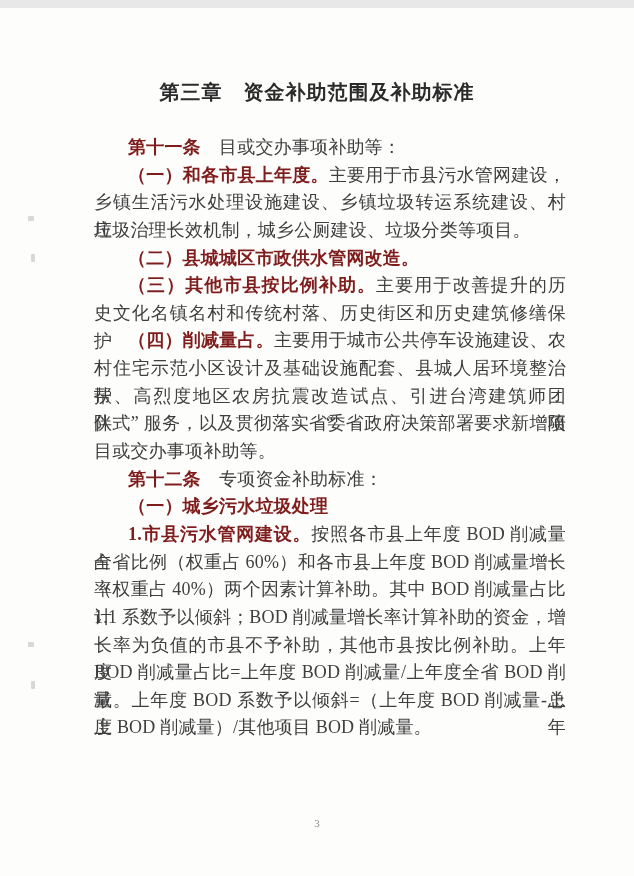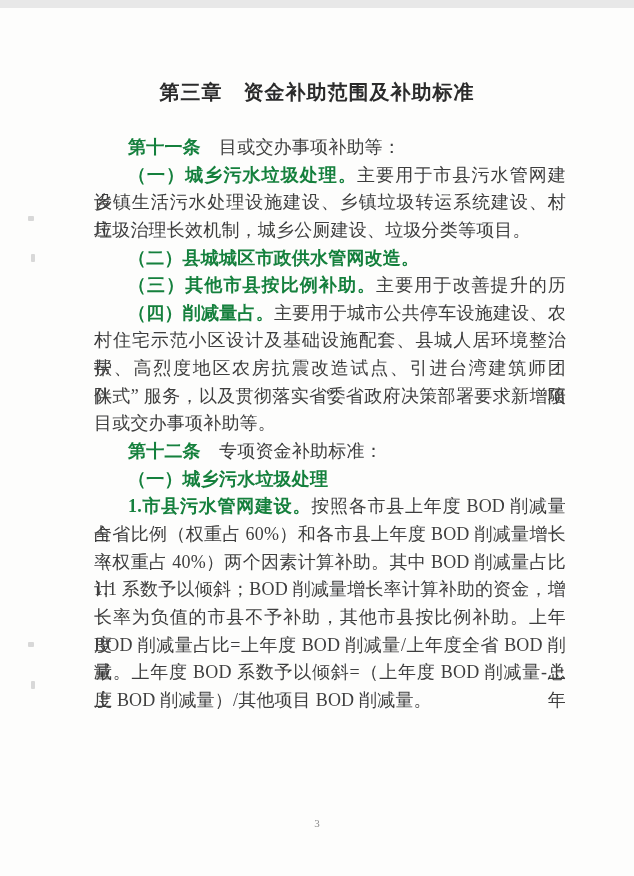--- a/index.html
+++ b/index.html
@@ -45,21 +45,21 @@
   .line.indent {
     text-indent: 34px;
   }
   .line.full {
     text-align: justify;
     text-align-last: justify;
     text-justify: inter-character;
   }
   .b {
     font-weight: 700;
-    color: #15803d;
+    color: #7f1d1d;
   }
   .r {
     font-weight: 400;
   }
   .pageno {
     position: absolute;
     top: 809px;
     left: 0;
     width: 634px;
     text-align: center;
@@ -79,25 +79,26 @@
 </style>
 </head>
 <body>
 
 <div class="page">
 
   <h1 class="title">第三章　资金补助范围及补助标准</h1>
 
   <div class="doc-body">
     <div class="line indent"><span class="b">第十一条</span><span class="r">　目或交办事项补助等：</span></div>
-    <div class="line indent full"><span class="b">（一）城乡污水垃圾处理。</span><span class="r">主要用于市县污水管网建设，</span></div>
+    <div class="line indent full"><span class="b">（一）和各市县上年度。</span><span class="r">主要用于市县污水管网建设，</span></div>
     <div class="line full"><span class="b"></span><span class="r">乡镇生活污水处理设施建设、乡镇垃圾转运系统建设、村庄</span></div>
     <div class="line"><span class="b"></span><span class="r">垃圾治理长效机制，城乡公厕建设、垃圾分类等项目。</span></div>
     <div class="line indent"><span class="b">（二）县城城区市政供水管网改造。</span><span class="r"></span></div>
     <div class="line indent full"><span class="b">（三）其他市县按比例补助。</span><span class="r">主要用于改善提升的历</span></div>
+    <div class="line full"><span class="b"></span><span class="r">史文化名镇名村和传统村落、历史街区和历史建筑修缮保护</span></div>
     <div class="line indent full"><span class="b">（四）削减量占。</span><span class="r">主要用于城市公共停车设施建设、农</span></div>
     <div class="line full"><span class="b"></span><span class="r">村住宅示范小区设计及基础设施配套、县城人居环境整治帮</span></div>
     <div class="line full"><span class="b"></span><span class="r">扶、高烈度地区农房抗震改造试点、引进台湾建筑师团队“陪</span></div>
     <div class="line full"><span class="b"></span><span class="r">伴式” 服务，以及贯彻落实省委省政府决策部署要求新增项</span></div>
     <div class="line"><span class="b"></span><span class="r">目或交办事项补助等。</span></div>
     <div class="line indent"><span class="b">第十二条</span><span class="r">　专项资金补助标准：</span></div>
     <div class="line indent"><span class="b">（一）城乡污水垃圾处理</span><span class="r"></span></div>
     <div class="line indent full"><span class="b">1.市县污水管网建设。</span><span class="r">按照各市县上年度 BOD 削减量占</span></div>
     <div class="line full"><span class="b"></span><span class="r">全省比例（权重占 60%）和各市县上年度 BOD 削减量增长率</span></div>
     <div class="line full"><span class="b"></span><span class="r">（权重占 40%）两个因素计算补助。其中 BOD 削减量占比计</span></div>

